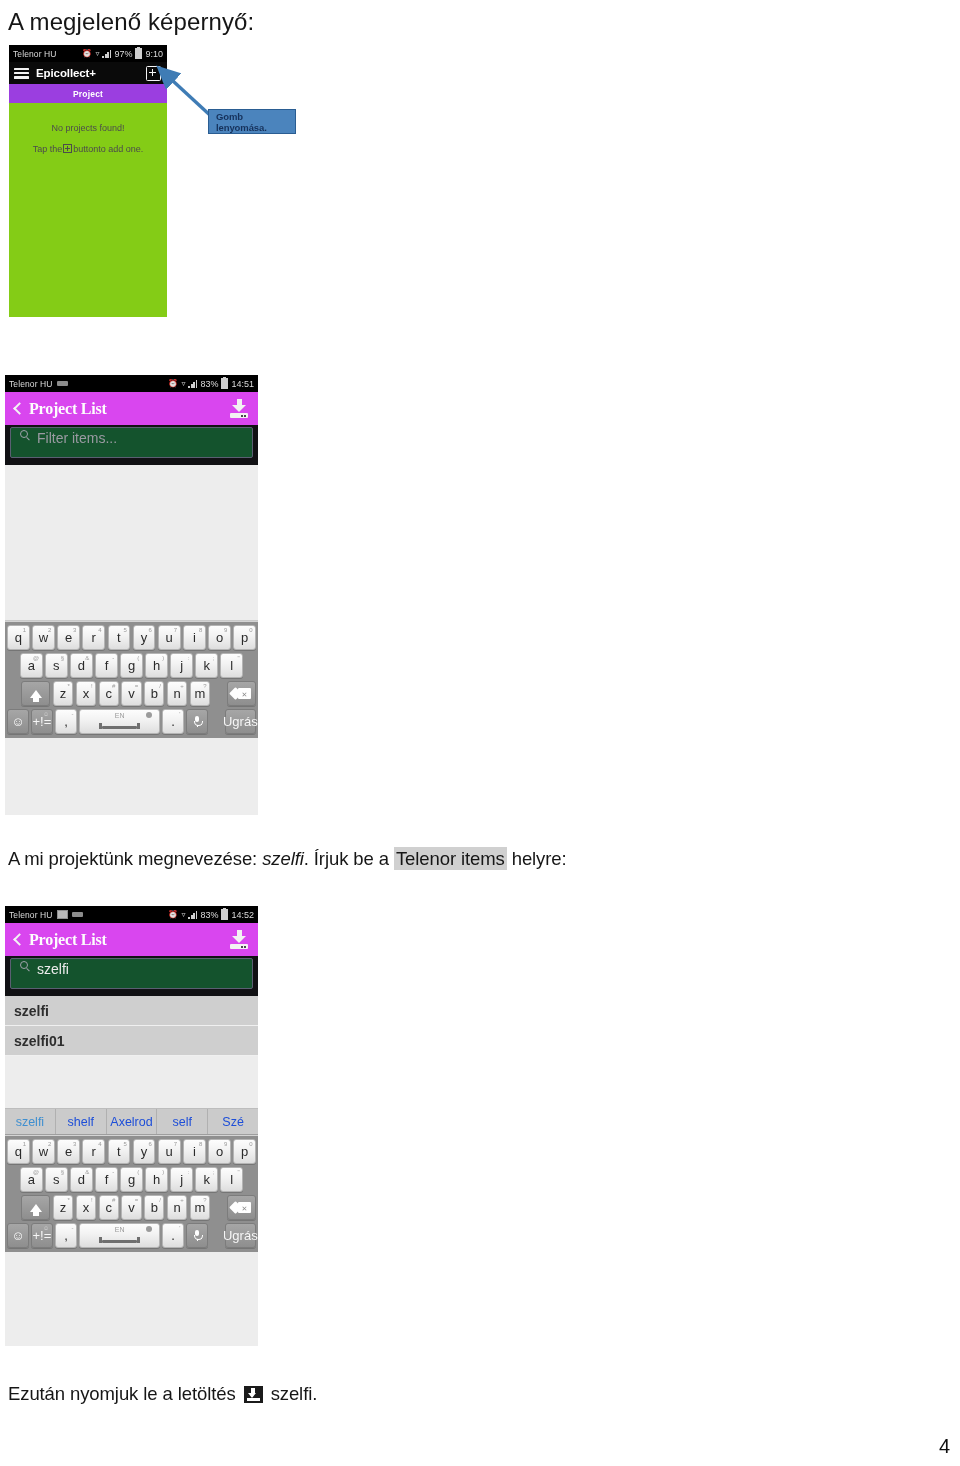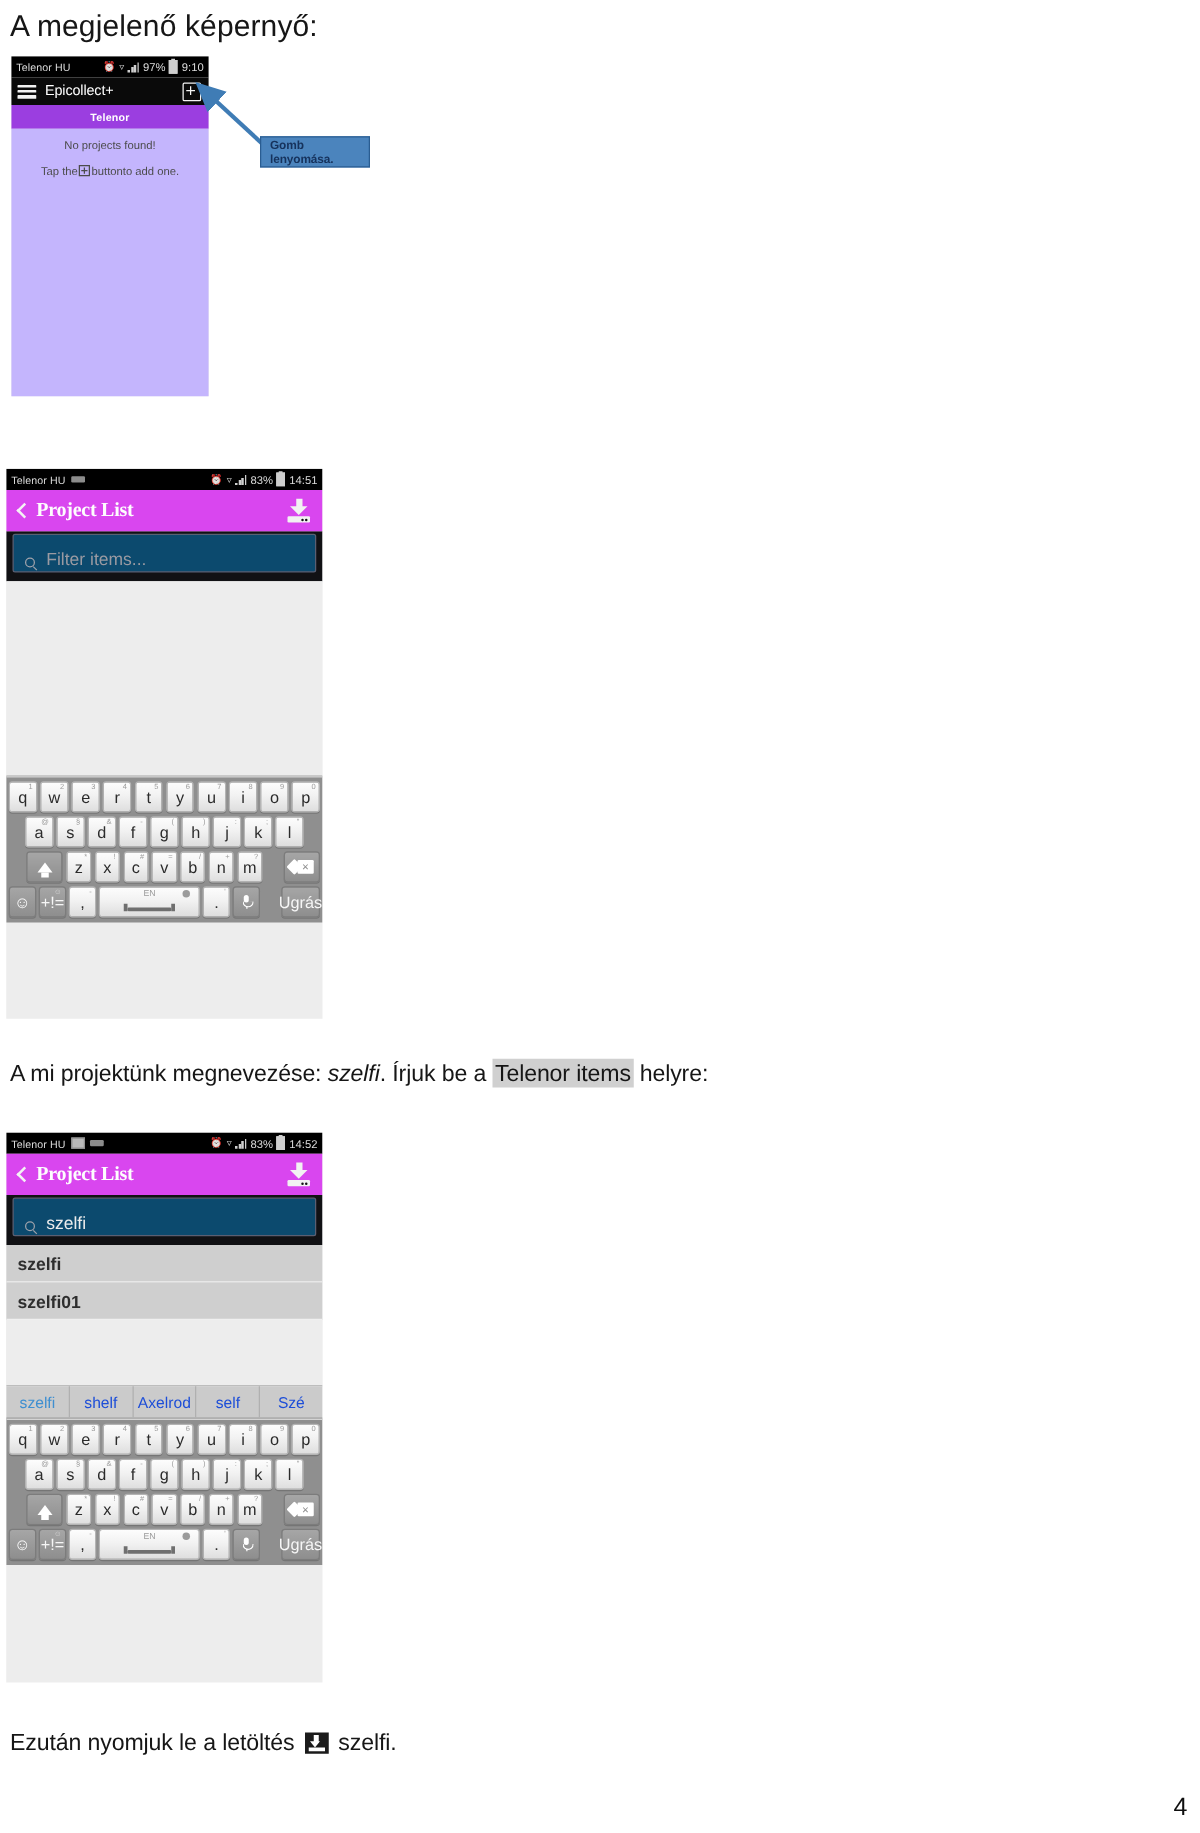--- a/index.html
+++ b/index.html
@@ -165,21 +165,21 @@
     position: relative;
   }
   .hamburger {
     width: 15px; height: 11px;
     display: flex; flex-direction: column; justify-content: space-between;
   }
   .hamburger i { display:block; height: 2.5px; background: #f2f2f2; border-radius:.5px;}
   .ec-title {
     color: #ffffff;
     font-size: 11.5px;
-    font-weight: normal;
+    font-weight: bold;
     margin-left: 7px;
     letter-spacing: -0.1px;
   }
   .plus-box {
     position: absolute;
     right: 6px; top: 4px;
     width: 13px; height: 13px;
     border: 1.6px solid #f4f4f4;
     border-radius: 1.5px;
   }
@@ -195,23 +195,23 @@
     background: #9b3ee0;
     color: #ffffff;
     font-size: 8.5px;
     font-weight: bold;
     display: flex;
     align-items: center;
     justify-content: center;
     letter-spacing: .2px;
   }
   .ec-body {
-    background: #c4b5fd;
+    background: #84cc16;
     height: 214px;
-    padding-top: 8px;
+    padding-top: 20px;
     text-align: center;
   }
   .ec-msg1 { font-size: 9px; color: #4c4c4c; }
   .ec-msg2 {
     font-size: 9px;
     color: #4c4c4c;
     margin-top: 10px;
     line-height: 1.35;
     padding: 0 6px;
   }
@@ -311,25 +311,25 @@
     width:2px;height:2px;background:#111114;border-radius:50%;
     box-shadow:-3px 0 0 #111114;
   }
 
   .pl-search-wrap {
     background: #111114;
     padding: 2px 5px 7px 5px;
   }
   .pl-search {
     height: 31px;
-    background: #0c4a6e;
+    background: #14532d;
     border: 1px solid #5a5f72;
     border-radius: 2px;
     display: flex;
-    align-items: flex-end;
+    align-items: flex-start;
     padding: 2px 9px;
     box-sizing: border-box;
   }
   .mag {
     width: 9px; height: 9px;
     position: relative;
     margin-right: 8px;
     flex: none;
   }
   .mag::before {
@@ -566,21 +566,21 @@
       <span class="hamburger">
           <i></i>
           <i></i>
           <i></i>
         </span>
       <span class="ec-title">Epicollect+</span>
       <span class="plus-box"></span>
     </div>
 
     <div class="ec-tab">
-      <span>Telenor</span>
+      <span>Project</span>
     </div>
 
     <div class="ec-body">
       <div class="ec-msg1">No projects found!</div>
       <div class="ec-msg2"><span>Tap the</span><span class="mini-plus"></span><span>buttonto add one.</span></div>
     </div>
   </div>
 
   <svg class="arrow-svg" viewBox="0 0 160 70">
     <defs>

